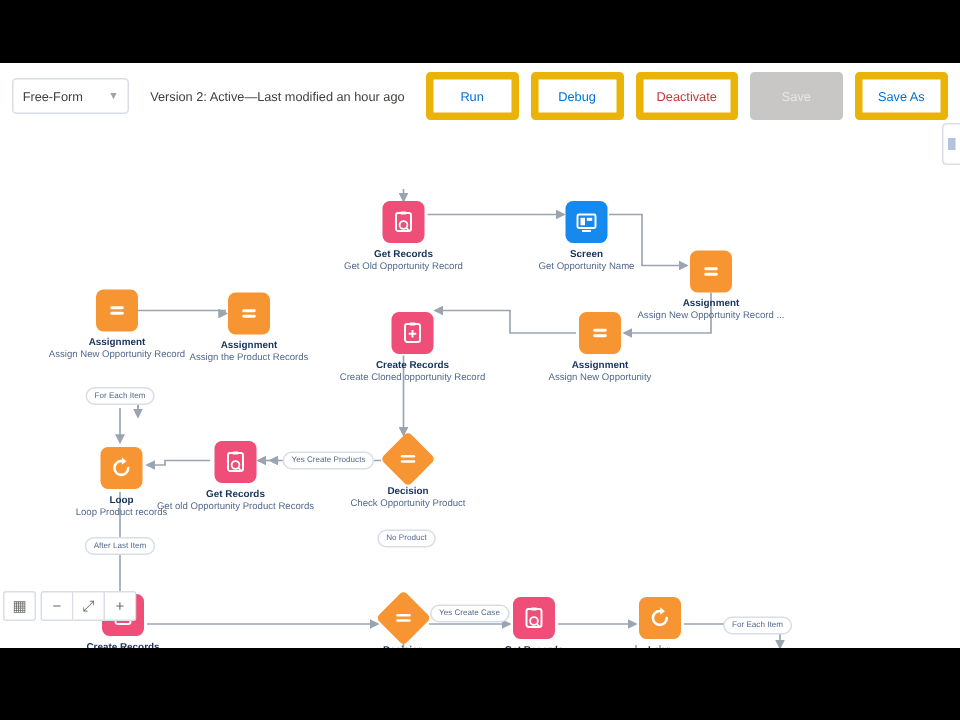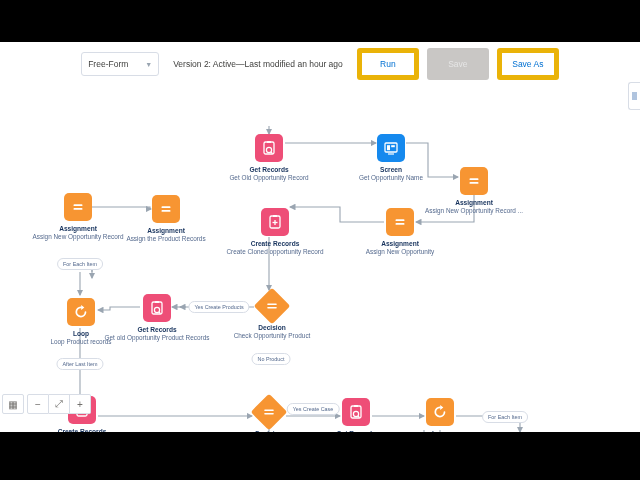--- a/index.html
+++ b/index.html
@@ -68,20 +68,22 @@
   <div id="app">
 
     <div class="toolbar">
       <div class="tb-inner">
         <div class="sel">
           <span>Free-Form</span>
           <span class="caret">▼</span>
         </div>
         <div class="status">Version 2: Active—Last modified an hour ago</div>
         <div class="btn">Run</div>
+        <div class="btn">Debug</div>
+        <div class="btn danger">Deactivate</div>
         <div class="btn disabled">Save</div>
         <div class="btn">Save As</div>
       </div>
     </div>
 
     <div class="canvas">
 
       <svg class="svg-layer" viewBox="0 0 640 350" xmlns="http://www.w3.org/2000/svg">
         <defs>
           <marker id="ah" markerWidth="6" markerHeight="6" refX="5" refY="3" orient="auto">

